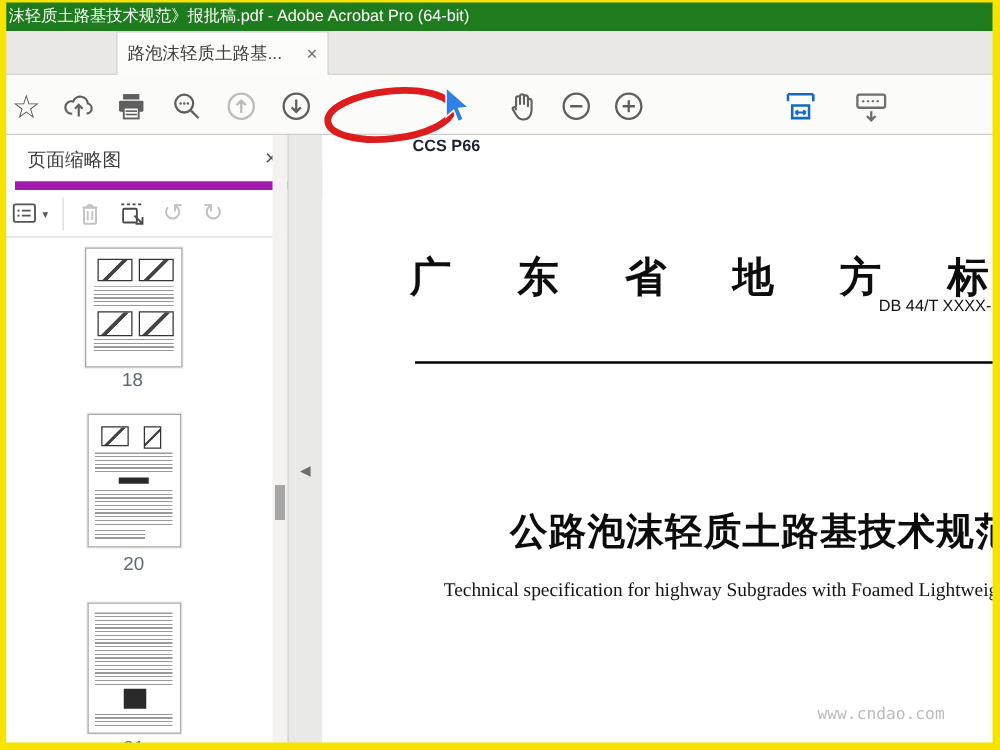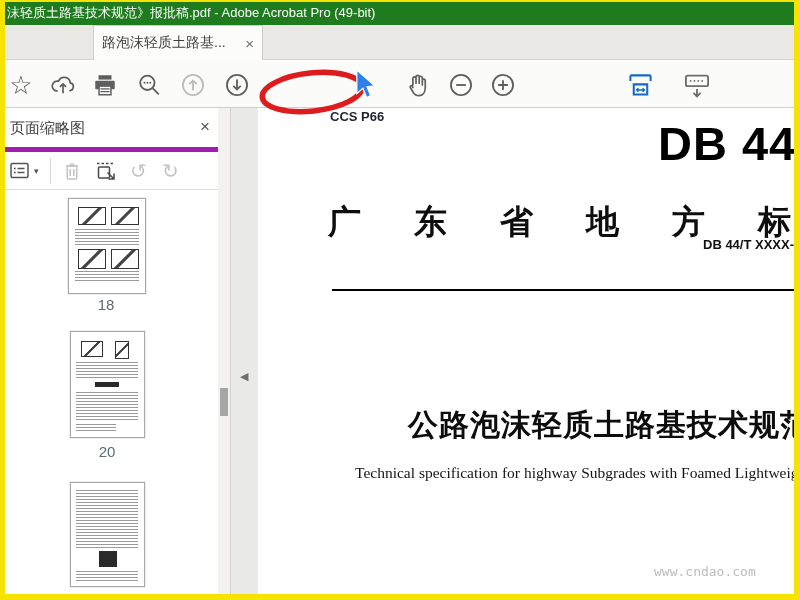--- a/index.html
+++ b/index.html
@@ -36,21 +36,21 @@
   .page-total{position:absolute;left:297px;top:77px;font-size:13px;color:#333;}
   .tb-sep{position:absolute;left:336px;top:72px;width:1px;height:26px;background:#d8d7d5;}
   .zoom-val{position:absolute;left:537px;top:78px;font-size:13px;color:#333;}
   .zoom-caret{position:absolute;left:592px;top:79px;font-size:10px;color:#555;}
   .zoom-underline{position:absolute;left:528px;top:99px;width:78px;height:1px;background:#bdbcba;}
   .fit-caret{position:absolute;left:657px;top:79px;font-size:10px;color:#555;}
   .ellipsis{position:absolute;left:729px;top:74px;font-size:15px;letter-spacing:3px;color:#5f5f5f;font-weight:bold;}
 
   
   .panel{position:absolute;left:0;top:108px;width:232px;height:492px;background:#fff;}
-  .panel-header{position:absolute;left:0;top:0;width:232px;height:44px;border-bottom:5px solid #a21caf;box-sizing:border-box;}
+  .panel-header{position:absolute;left:12px;top:0;width:232px;height:44px;border-bottom:7px solid #a21caf;box-sizing:border-box;}
   .panel-title{position:absolute;left:10px;top:11px;font-size:15px;color:#3c3c3c;}
   .panel-close{position:absolute;left:200px;top:9px;font-size:17px;color:#555;}
   .panel-tools{position:absolute;left:0;top:44px;width:232px;height:38px;border-bottom:1px solid #dddcda;box-sizing:border-box;}
   .pt{position:absolute;top:7px;height:24px;display:flex;align-items:center;}
   .pt-div{position:absolute;left:50px;top:6px;width:1px;height:26px;background:#d8d7d5;}
   .rot{font-size:20px;color:#c4c4c4;line-height:22px;}
   .opt-caret{font-size:9px;color:#555;margin-left:2px;}
 
   .thumbs{position:absolute;left:0;top:82px;width:218px;height:410px;overflow:hidden;}
   .page-thumb{position:absolute;background:#fff;border:1px solid #a8a8a8;box-shadow:0 0 0 1px #eee;}
@@ -70,39 +70,39 @@
 
   
   .splitter{position:absolute;left:230px;top:108px;width:28px;height:492px;background:#e9e9e7;border-left:1px solid #d3d2d0;box-sizing:border-box;}
   .collapse{position:absolute;left:9px;top:262px;font-size:11px;color:#6e6e6e;}
 
   
   .doc{position:absolute;left:258px;top:108px;width:598px;height:492px;background:#fff;overflow:hidden;color:#101010;}
   .ccs{position:absolute;left:72px;top:1px;font-size:13px;font-weight:600;color:#1d2330;}
   .db-logo{position:absolute;left:400px;top:8px;font-size:47px;font-weight:900;letter-spacing:1px;color:#000;white-space:nowrap;font-family:"Liberation Sans",sans-serif;}
   .province{position:absolute;left:70px;top:92px;font-size:33px;font-weight:600;letter-spacing:53px;white-space:nowrap;color:#0d0d0d;}
-  .stdnum{position:absolute;left:445px;top:129px;font-size:13px;font-weight:700;white-space:nowrap;color:#111;}
+  .stdnum{position:absolute;left:445px;top:129px;font-size:13px;font-weight:400;white-space:nowrap;color:#111;}
   .rule{position:absolute;left:74px;top:181px;width:480px;height:2px;background:#000;}
   .cn-title{position:absolute;left:150px;top:297px;font-size:30px;font-weight:600;letter-spacing:1px;white-space:nowrap;color:#0c0c0c;}
   .en-title{position:absolute;left:97px;top:356px;font-size:15.5px;font-family:"Liberation Serif",serif;white-space:nowrap;color:#141414;}
   .site-mark{position:absolute;left:396px;top:456px;font-size:13px;font-family:"DejaVu Sans Mono",monospace;color:#bdbcba;white-space:nowrap;}
 
   
   .corner-mark{position:absolute;left:13px;top:12px;z-index:70;font-size:26px;font-weight:bold;letter-spacing:6px;
     color:rgba(140,140,140,0.32);-webkit-text-stroke:1px rgba(150,150,150,0.55);white-space:nowrap;}
   .red-ellipse{position:absolute;left:256px;top:66px;z-index:65;}
   .cursor-overlay{position:absolute;left:354px;top:69px;z-index:66;}
 </style>
 </head>
 <body>
 
 <div class="frame">
 
   <div class="titlebar">
-    <span>沫轻质土路基技术规范》报批稿.pdf - Adobe Acrobat Pro (49-bit)</span>
+    <span>沫轻质土路基技术规范》报批稿.pdf - Adobe Acrobat Pro (64-bit)</span>
   </div>
 
   <div class="tabrow">
     <div class="tab-doc">
       <span class="lbl">路泡沫轻质土路基...</span>
       <span class="tab-close">×</span>
     </div>
     <div class="help-circle"></div>
   </div>
 
@@ -269,21 +269,20 @@
       <div class="sthumb"></div>
     </div>
   </div>
 
   <div class="splitter">
     <div class="collapse">◀</div>
   </div>
 
   <div class="doc">
     <div class="ccs">CCS  P66</div>
-    <div class="db-logo">DB 44</div>
     <div class="province">广东省地方标</div>
     <div class="stdnum">DB 44/T  XXXX-</div>
     <div class="rule"></div>
     <div class="cn-title">公路泡沫轻质土路基技术规范</div>
     <div class="en-title">Technical specification for highway Subgrades with Foamed Lightweight</div>
     <div class="site-mark">www.cndao.com</div>
   </div>
 
 
   <div class="red-ellipse">

